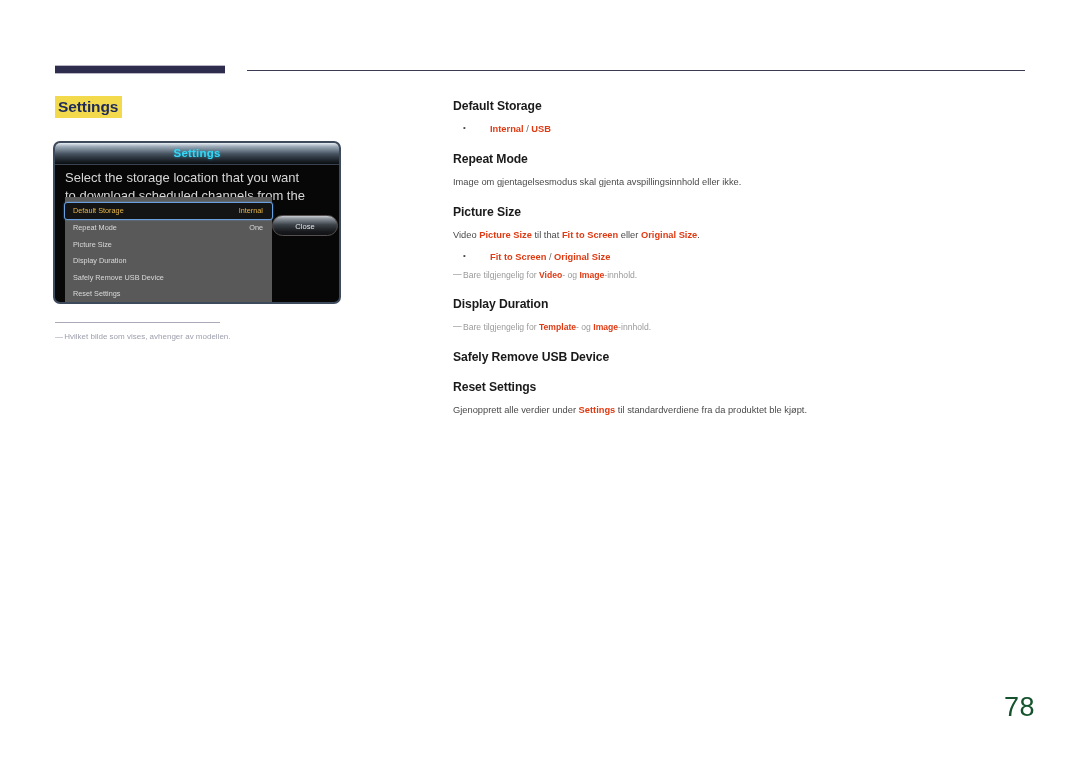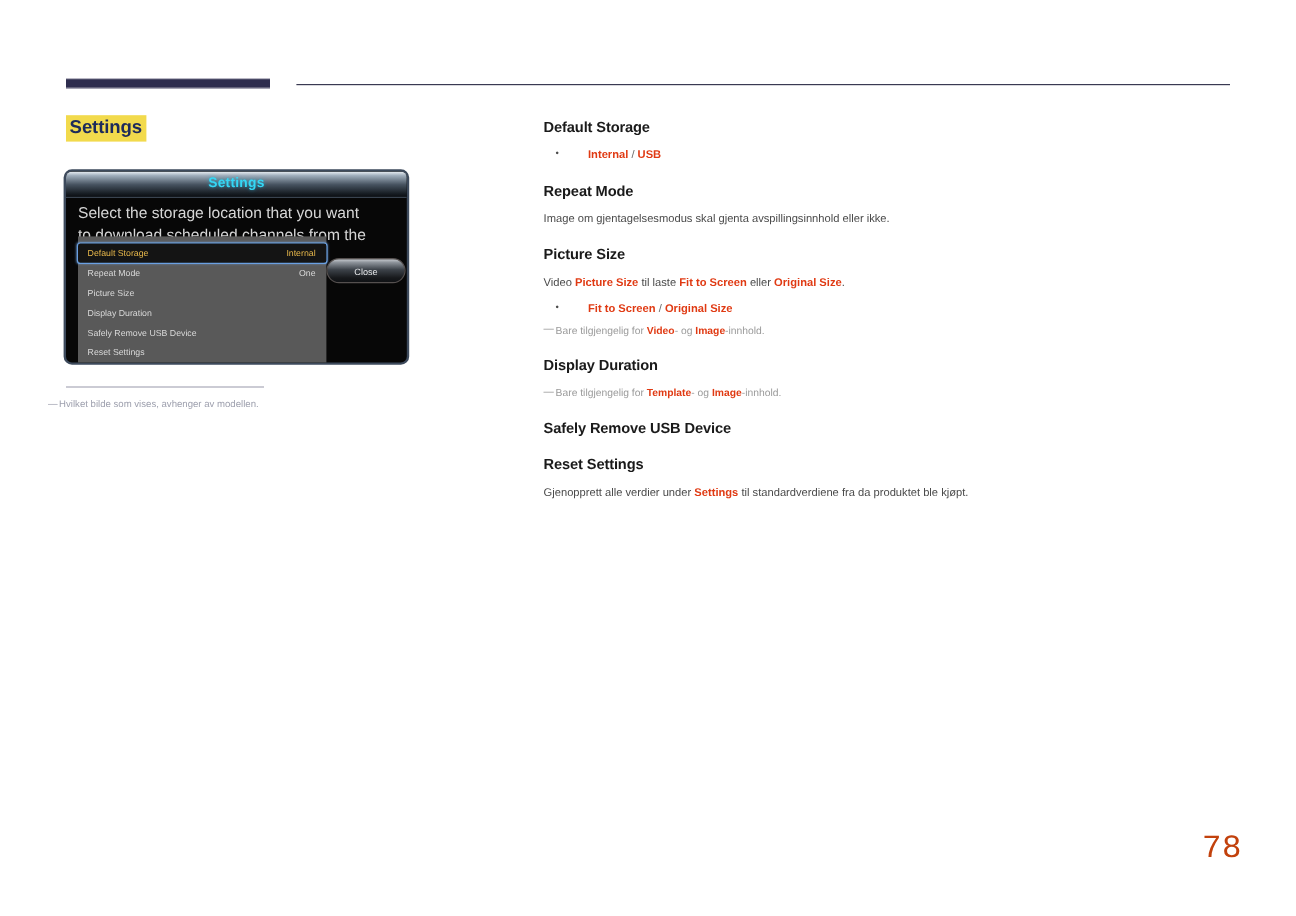--- a/index.html
+++ b/index.html
@@ -148,21 +148,21 @@
   
   .left-note-rule {
     position: absolute;
     left: 55px;
     top: 322px;
     width: 165px;
     border-top: 1px solid #a9a9b8;
   }
   .left-note {
     position: absolute;
-    left: 40px;
+    left: 55px;
     top: 331px;
     width: 320px;
     font-size: 8px;
     color: #9ea0ae;
     line-height: 1.5;
   }
   .left-note .dash {
     color: #b9bbc6;
     font-weight: bold;
     letter-spacing: -1px;
@@ -225,23 +225,22 @@
     letter-spacing: -1px;
   }
   .note .red-b { color: #e03a13; }
 
   
   .page-num {
     position: absolute;
     right: 45px;
     bottom: 40px;
     font-size: 27px;
-    color: #c2410c;
+    color: #14532d;
     letter-spacing: 0.5px;
-    font-family: Liberation Mono, monospace;
   }
 </style>
 </head>
 <body>
 
 <div class="top-bar-dark"></div>
 <div class="top-rule-thin"></div>
 
 <div class="left-col">
   <span class="section-chip">Settings</span>
@@ -300,21 +299,21 @@
     </div>
   </div>
 
   <div class="blk">
     <h3 class="item-title">Repeat Mode</h3>
     <p class="desc">Image om gjentagelsesmodus skal gjenta avspillingsinnhold eller ikke.</p>
   </div>
 
   <div class="blk">
     <h3 class="item-title">Picture Size</h3>
-    <p class="desc"><span>Video </span><span class="red-b">Picture Size</span><span> til laste </span><span class="red-b">Fit to Screen</span><span> eller </span><span class="red-b">Original Size</span><span>.</span></p>
+    <p class="desc"><span>Video </span><span class="red-b">Picture Size</span><span> til that </span><span class="red-b">Fit to Screen</span><span> eller </span><span class="red-b">Original Size</span><span>.</span></p>
     <div class="bullet">
       <span class="opts">
         <span class="red-b">Fit to Screen</span><span class="sep"> / </span><span class="red-b">Original Size</span>
       </span>
     </div>
     <p class="note"><span class="dash">—</span><span>Bare tilgjengelig for </span><span class="red-b">Video</span><span>- og </span><span class="red-b">Image</span><span>-innhold.</span></p>
   </div>
 
   <div class="blk">
     <h3 class="item-title">Display Duration</h3>

